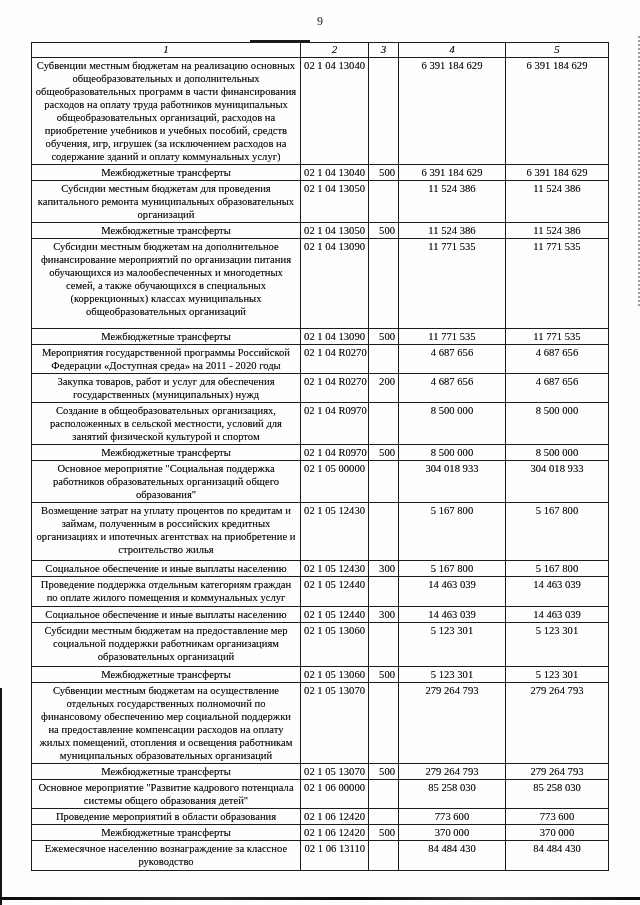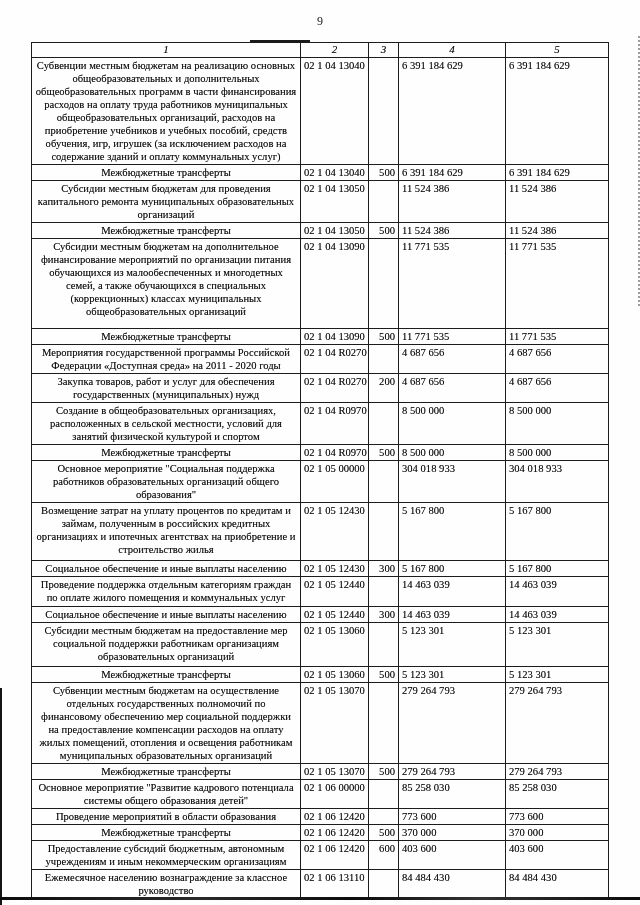--- a/index.html
+++ b/index.html
@@ -47,23 +47,23 @@
   }
   table.budget thead th {
     font-weight: normal;
     font-style: italic;
     text-align: center;
     height: 14px;
     padding: 0 2px;
     font-size: 11px;
   }
   td.c-name  { text-align: center; }
-  td.c-code  { text-align: left; white-space: nowrap; }
+  td.c-code  { text-align: right; white-space: nowrap; }
   td.c-vr    { text-align: right; }
-  td.c-a4, td.c-a5 { text-align: left; white-space: nowrap; }
+  td.c-a4, td.c-a5 { text-align: center; white-space: nowrap; }
   
   .edge-left {
     position: absolute;
     left: 0; top: 688px;
     width: 2px; height: 217px;
     background: #151515;
   }
   .edge-bottom {
     position: absolute;
     left: 0; top: 897px;
@@ -255,27 +255,20 @@
       <td class="c-a4">773 600</td>
       <td class="c-a5">773 600</td>
     </tr>
         <tr style="height: 15px;">
       <td class="c-name">Межбюджетные трансферты</td>
       <td class="c-code">02 1 06 12420</td>
       <td class="c-vr">500</td>
       <td class="c-a4">370 000</td>
       <td class="c-a5">370 000</td>
     </tr>
-        <tr style="height: 29px;">
-      <td class="c-name">Предоставление субсидий бюджетным, автономным учреждениям и иным некоммерческим организациям</td>
-      <td class="c-code">02 1 06 12420</td>
-      <td class="c-vr">600</td>
-      <td class="c-a4">403 600</td>
-      <td class="c-a5">403 600</td>
-    </tr>
         <tr style="height: 30px;">
       <td class="c-name">Ежемесячное населению вознаграждение за классное руководство</td>
       <td class="c-code">02 1 06 13110</td>
       <td class="c-vr"></td>
       <td class="c-a4">84 484 430</td>
       <td class="c-a5">84 484 430</td>
     </tr>
       </tbody>
   </table>
 

